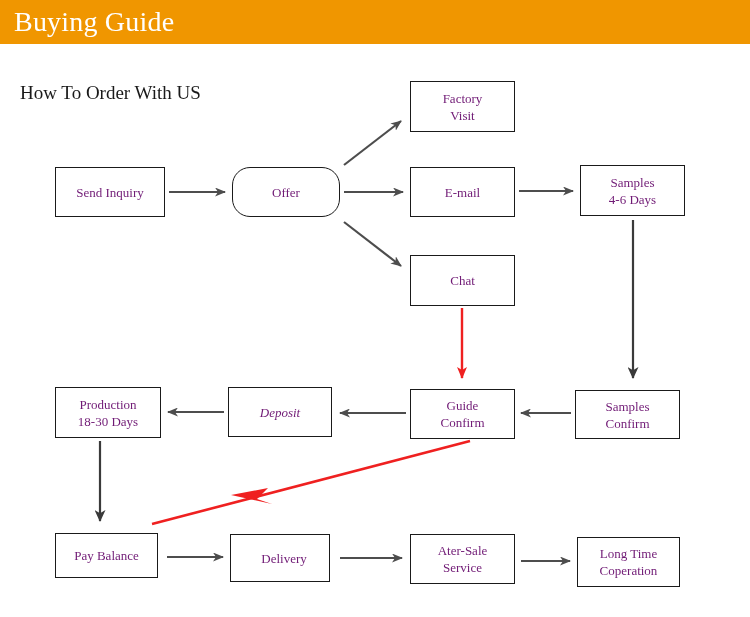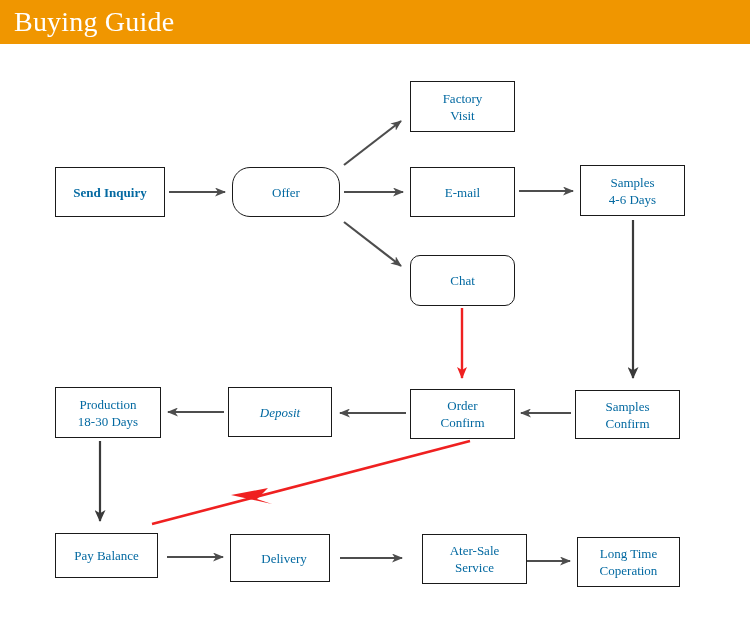--- a/index.html
+++ b/index.html
@@ -60,37 +60,38 @@
   
   .node {
     position: absolute;
     box-sizing: border-box;
     border: 1px solid #1a1a1a;
     background: #ffffff;
     display: flex;
     align-items: center;
     justify-content: center;
     text-align: center;
-    color: #0369a1;
+    color: #701a75;
     font-size: 13px;
     line-height: 17px;
     padding: 2px 4px;
     z-index: 2;
   }
   .node span { display: block; }
 </style>
 </head>
 <body>
 
 <div id="page">
 
   <div id="header-bar">
     <div id="header-title">Buying Guide</div>
   </div>
 
+  <div id="section-heading">How To Order With US</div>
 
   <svg id="connectors" viewBox="0 0 750 617" xmlns="http://www.w3.org/2000/svg">
     <defs>
       <marker id="ah-gray" markerWidth="11" markerHeight="9" refX="10" refY="4.5" orient="auto" markerUnits="userSpaceOnUse">
         <path d="M0,0 L11,4.5 L0,9 L3,4.5 Z" fill="#4d4d4d"></path>
       </marker>
       <marker id="ah-dark" markerWidth="12" markerHeight="11" refX="11" refY="5.5" orient="auto" markerUnits="userSpaceOnUse">
         <path d="M0,0 L12,5.5 L0,11 L3.2,5.5 Z" fill="#3a3a3a"></path>
       </marker>
       <marker id="ah-red" markerWidth="12" markerHeight="10" refX="11" refY="5" orient="auto" markerUnits="userSpaceOnUse">
@@ -124,61 +125,61 @@
     <path d="M231,495 L268,488 L257,499 L272,504 Z" fill="#ef2020"></path>
 
     <line x1="167" y1="557" x2="223" y2="557" stroke="#4d4d4d" stroke-width="2.2" marker-end="url(#ah-gray)"></line>
 
     <line x1="340" y1="558" x2="402" y2="558" stroke="#4d4d4d" stroke-width="2.2" marker-end="url(#ah-gray)"></line>
 
     <line x1="521" y1="561" x2="570" y2="561" stroke="#4d4d4d" stroke-width="2.2" marker-end="url(#ah-gray)"></line>
   </svg>
 
   <div id="nodes-layer">
-      <div class="node" style="left: 55px; top: 167px; width: 110px; height: 50px; font-weight: bold;">
+      <div class="node" style="left: 55px; top: 167px; width: 110px; height: 50px;">
         <div>
           <span>Send Inquiry</span>
         </div>
       </div>
       <div class="node" style="left: 232px; top: 167px; width: 108px; height: 50px; border-radius: 18px;">
         <div>
           <span>Offer</span>
         </div>
       </div>
       <div class="node" style="left: 410px; top: 81px; width: 105px; height: 51px;">
         <div>
           <span>Factory</span>
           <span>Visit</span>
         </div>
       </div>
       <div class="node" style="left: 410px; top: 167px; width: 105px; height: 50px;">
         <div>
           <span>E-mail</span>
         </div>
       </div>
-      <div class="node" style="left: 410px; top: 255px; width: 105px; height: 51px; border-radius: 10px;">
+      <div class="node" style="left: 410px; top: 255px; width: 105px; height: 51px;">
         <div>
           <span>Chat</span>
         </div>
       </div>
       <div class="node" style="left: 580px; top: 165px; width: 105px; height: 51px;">
         <div>
           <span>Samples</span>
           <span>4-6 Days</span>
         </div>
       </div>
       <div class="node" style="left: 575px; top: 390px; width: 105px; height: 49px;">
         <div>
           <span>Samples</span>
           <span>Confirm</span>
         </div>
       </div>
       <div class="node" style="left: 410px; top: 389px; width: 105px; height: 50px;">
         <div>
-          <span>Order</span>
+          <span>Guide</span>
           <span>Confirm</span>
         </div>
       </div>
       <div class="node" style="left: 228px; top: 387px; width: 104px; height: 50px; font-style: italic;">
         <div>
           <span>Deposit</span>
         </div>
       </div>
       <div class="node" style="left: 55px; top: 387px; width: 106px; height: 51px;">
         <div>
@@ -189,21 +190,21 @@
       <div class="node" style="left: 55px; top: 533px; width: 103px; height: 45px; justify-content: center;">
         <div>
           <span>Pay Balance</span>
         </div>
       </div>
       <div class="node" style="left: 230px; top: 534px; width: 100px; height: 48px; padding-left: 12px;">
         <div>
           <span>Delivery</span>
         </div>
       </div>
-      <div class="node" style="left: 410px; top: 534px; width: 105px; height: 50px; margin-left: 12px;">
+      <div class="node" style="left: 410px; top: 534px; width: 105px; height: 50px;">
         <div>
           <span>Ater-Sale</span>
           <span>Service</span>
         </div>
       </div>
       <div class="node" style="left: 577px; top: 537px; width: 103px; height: 50px;">
         <div>
           <span>Long Time</span>
           <span>Coperation</span>
         </div>

